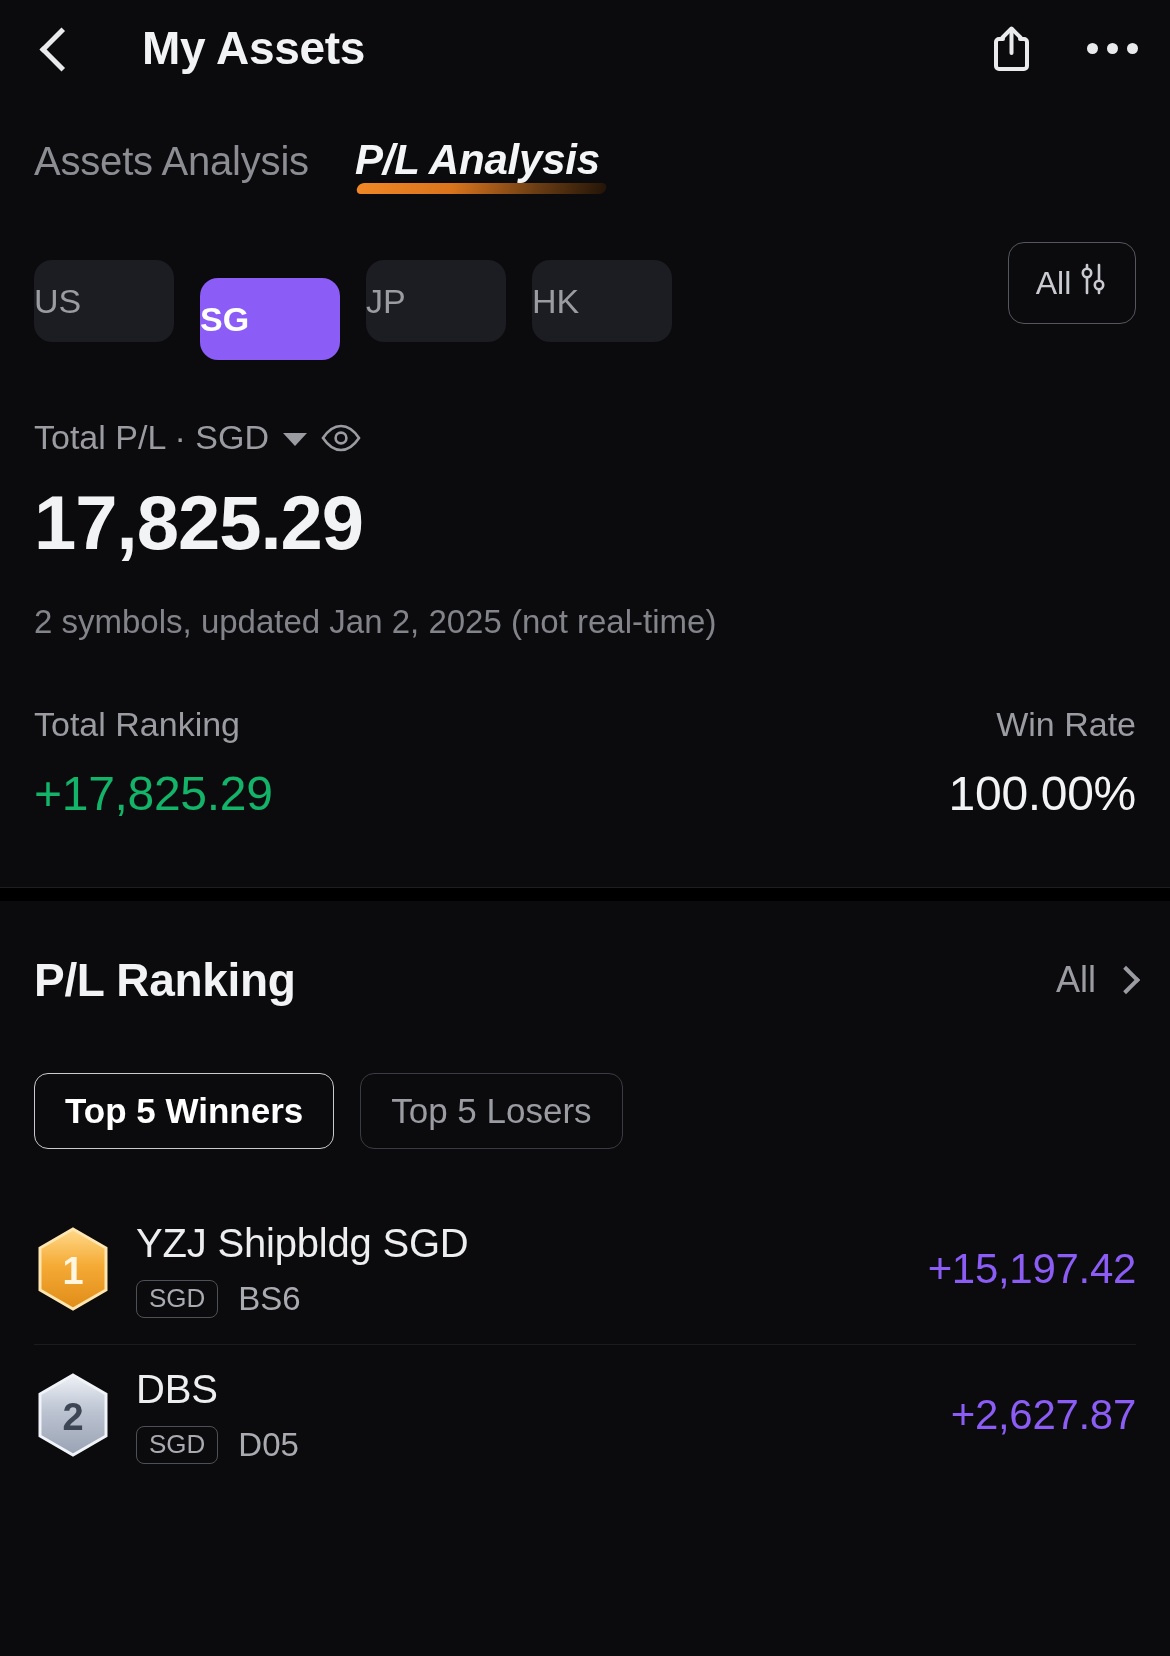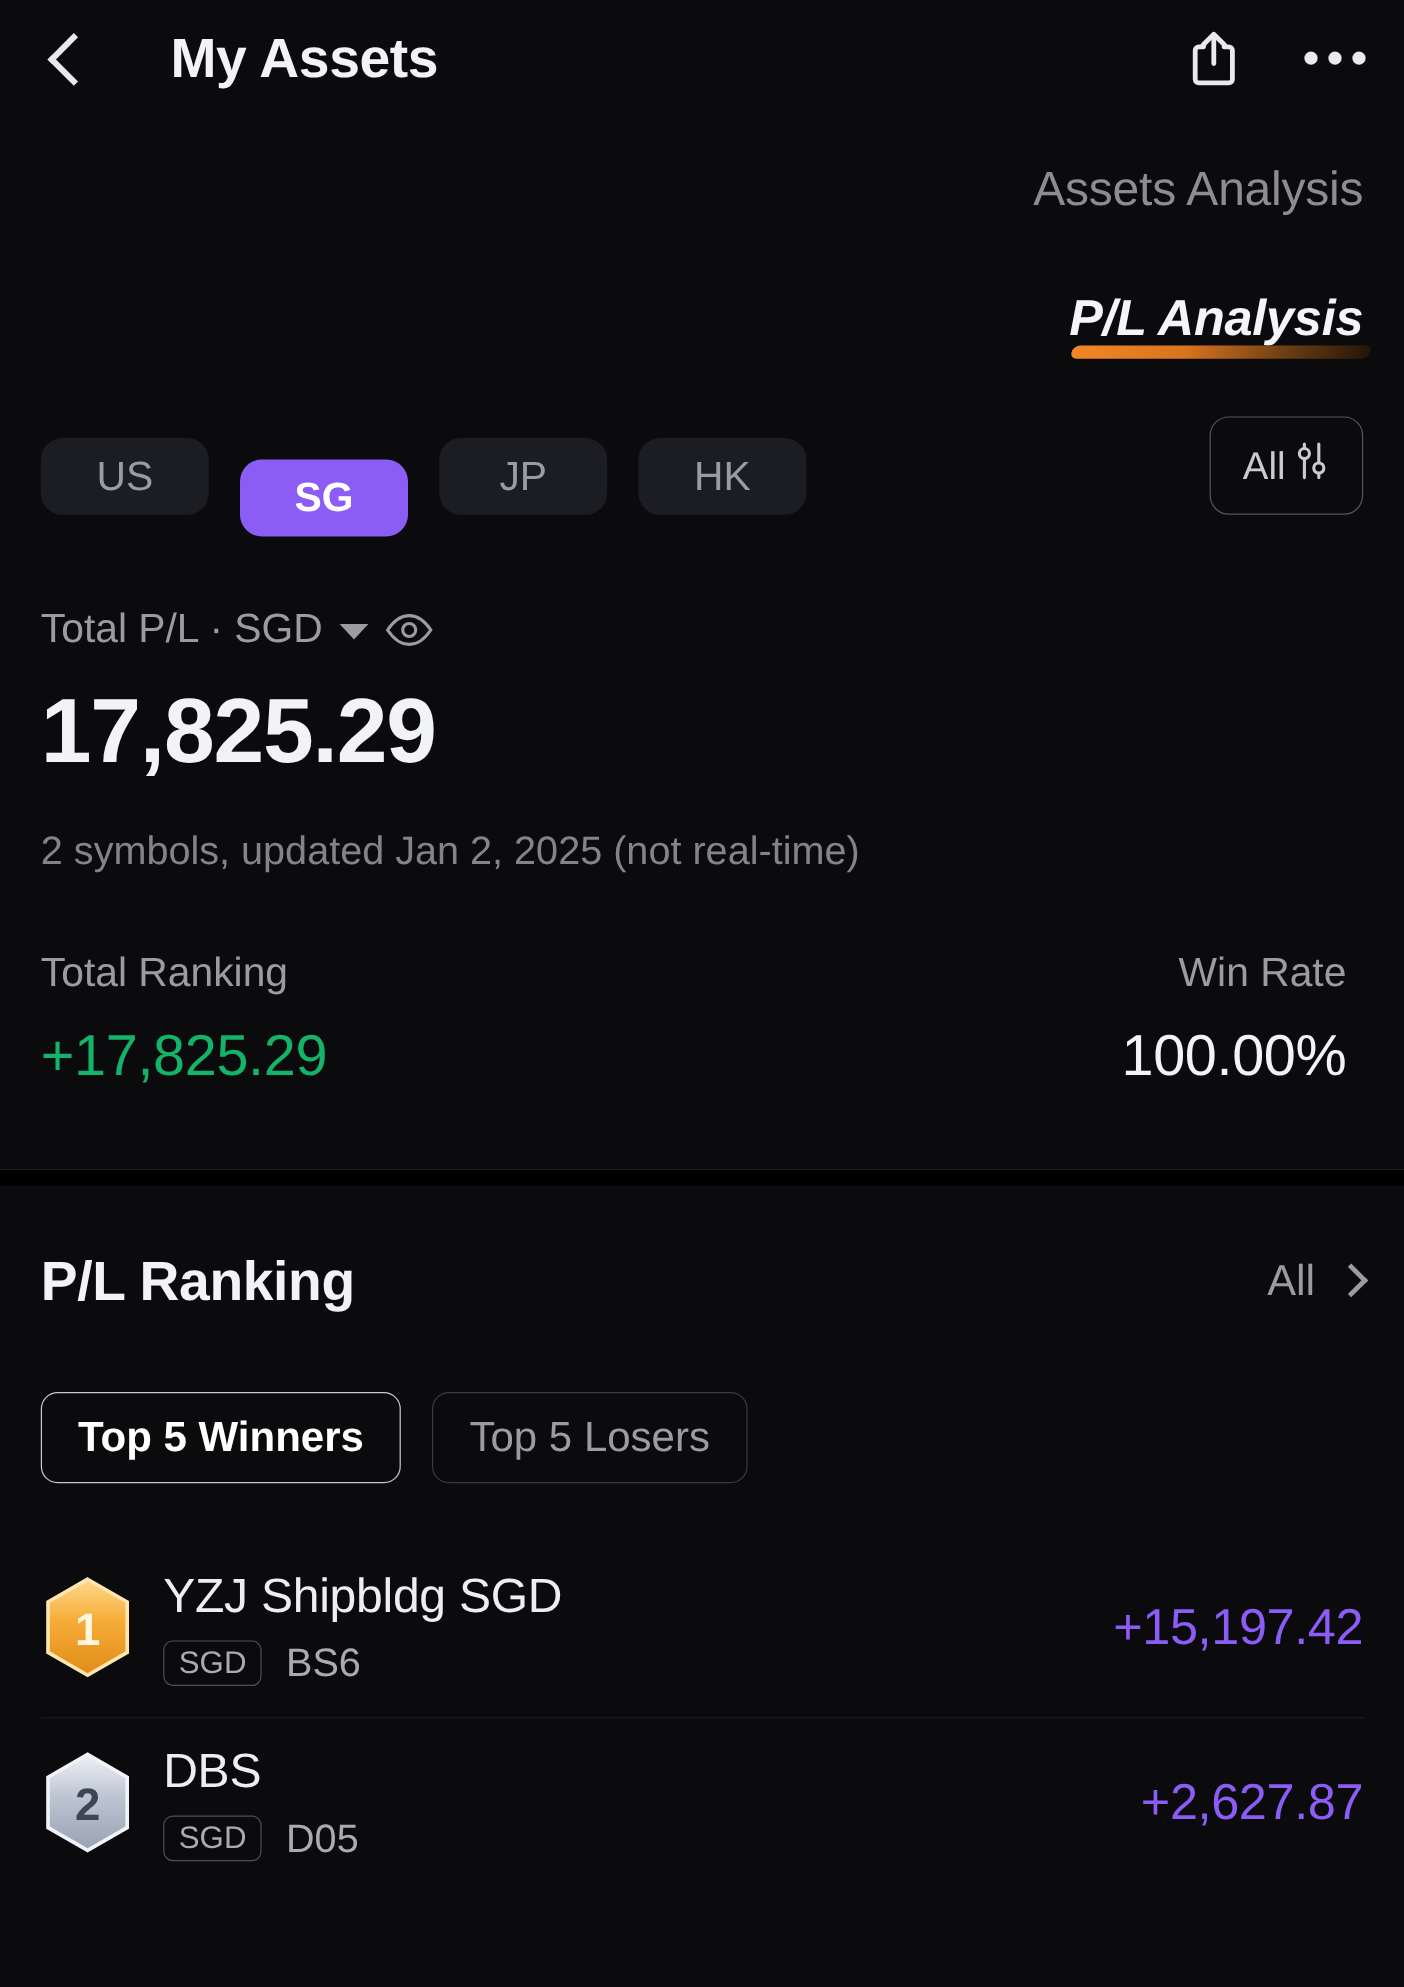--- a/index.html
+++ b/index.html
@@ -33,55 +33,55 @@
   }
   .header-actions {
     position: absolute; right: 28px; top: 0; height: 96px;
     display: flex; align-items: center; gap: 46px;
   }
   .icon-share { width: 46px; height: 48px; }
   .icon-more { display: flex; gap: 9px; align-items: center; padding: 10px 4px; }
   .icon-more i { width: 11px; height: 11px; border-radius: 50%; background: #e9eaec; display: block; }
 
   
-  .tabs { display: flex; align-items: flex-end; gap: 46px; padding: 40px 34px 0 34px; flex-direction: column; }
+  .tabs { display: flex; align-items: flex-end; gap: 46px; padding: 40px 34px 0 34px; }
   .tab { position: relative; padding-bottom: 14px; cursor: pointer; }
   .tab-label { font-size: 40px; color: #8b8d93; letter-spacing: -0.2px; }
   .tab.active .tab-label {
     color: #f4f5f7; font-weight: bold; font-style: italic; font-size: 42px;
   }
   .tab.active .tab-underline {
     position: absolute; left: 2px; right: -6px; bottom: 4px; height: 11px;
     border-radius: 6px;
     background: linear-gradient(90deg, #f08324 0%, #e0761d 42%, #insert 60%, #2a1a10 100%);
     background: linear-gradient(90deg, #f18726 0%, #d9741d 38%, #6b3d14 72%, #241508 100%);
     transform: skewX(-16deg);
   }
 
   
   .chips-row {
     display: flex; align-items: center; gap: 26px;
     padding: 44px 34px 0 34px; position: relative;
   }
   .chip {
-    min-width: 140px; height: 64px;
-    display: flex; align-items: center; justify-content: center;
+    min-width: 140px; height: 82px;
+    display: flex; align-items: center; justify-content: flex-start;
     background: #1b1d22; border-radius: 18px;
     font-size: 34px; color: #9a9ca2; cursor: pointer;
   }
   .chip.active { background: #8b5cf6; color: #ffffff; font-weight: bold; margin-top: 36px; }
   .chip-all {
     position: absolute; right: 34px; top: 44px;
     width: 128px; height: 82px; border: 1.5px solid #55575d; border-radius: 16px;
     display: flex; align-items: center; justify-content: center; gap: 7px;
     font-size: 32px; color: #c9cbd0; cursor: pointer; background: transparent;
   }
 
   
-  .summary { padding: 58px 48px 0 34px; }
+  .summary { padding: 58px 34px 0 34px; }
   .pl-label-row { display: flex; align-items: center; gap: 14px; }
   .pl-label { font-size: 34px; color: #9a9ca2; }
   .caret-down {
     width: 0; height: 0; border-left: 12px solid transparent; border-right: 12px solid transparent;
     border-top: 13px solid #9a9ca2; margin-top: 4px; cursor: pointer;
   }
   .eye-icon { width: 40px; height: 28px; cursor: pointer; }
   .pl-value {
     font-size: 76px; font-weight: bold; color: #f2f3f5;
     letter-spacing: -1px; margin-top: 26px; line-height: 1.05;

